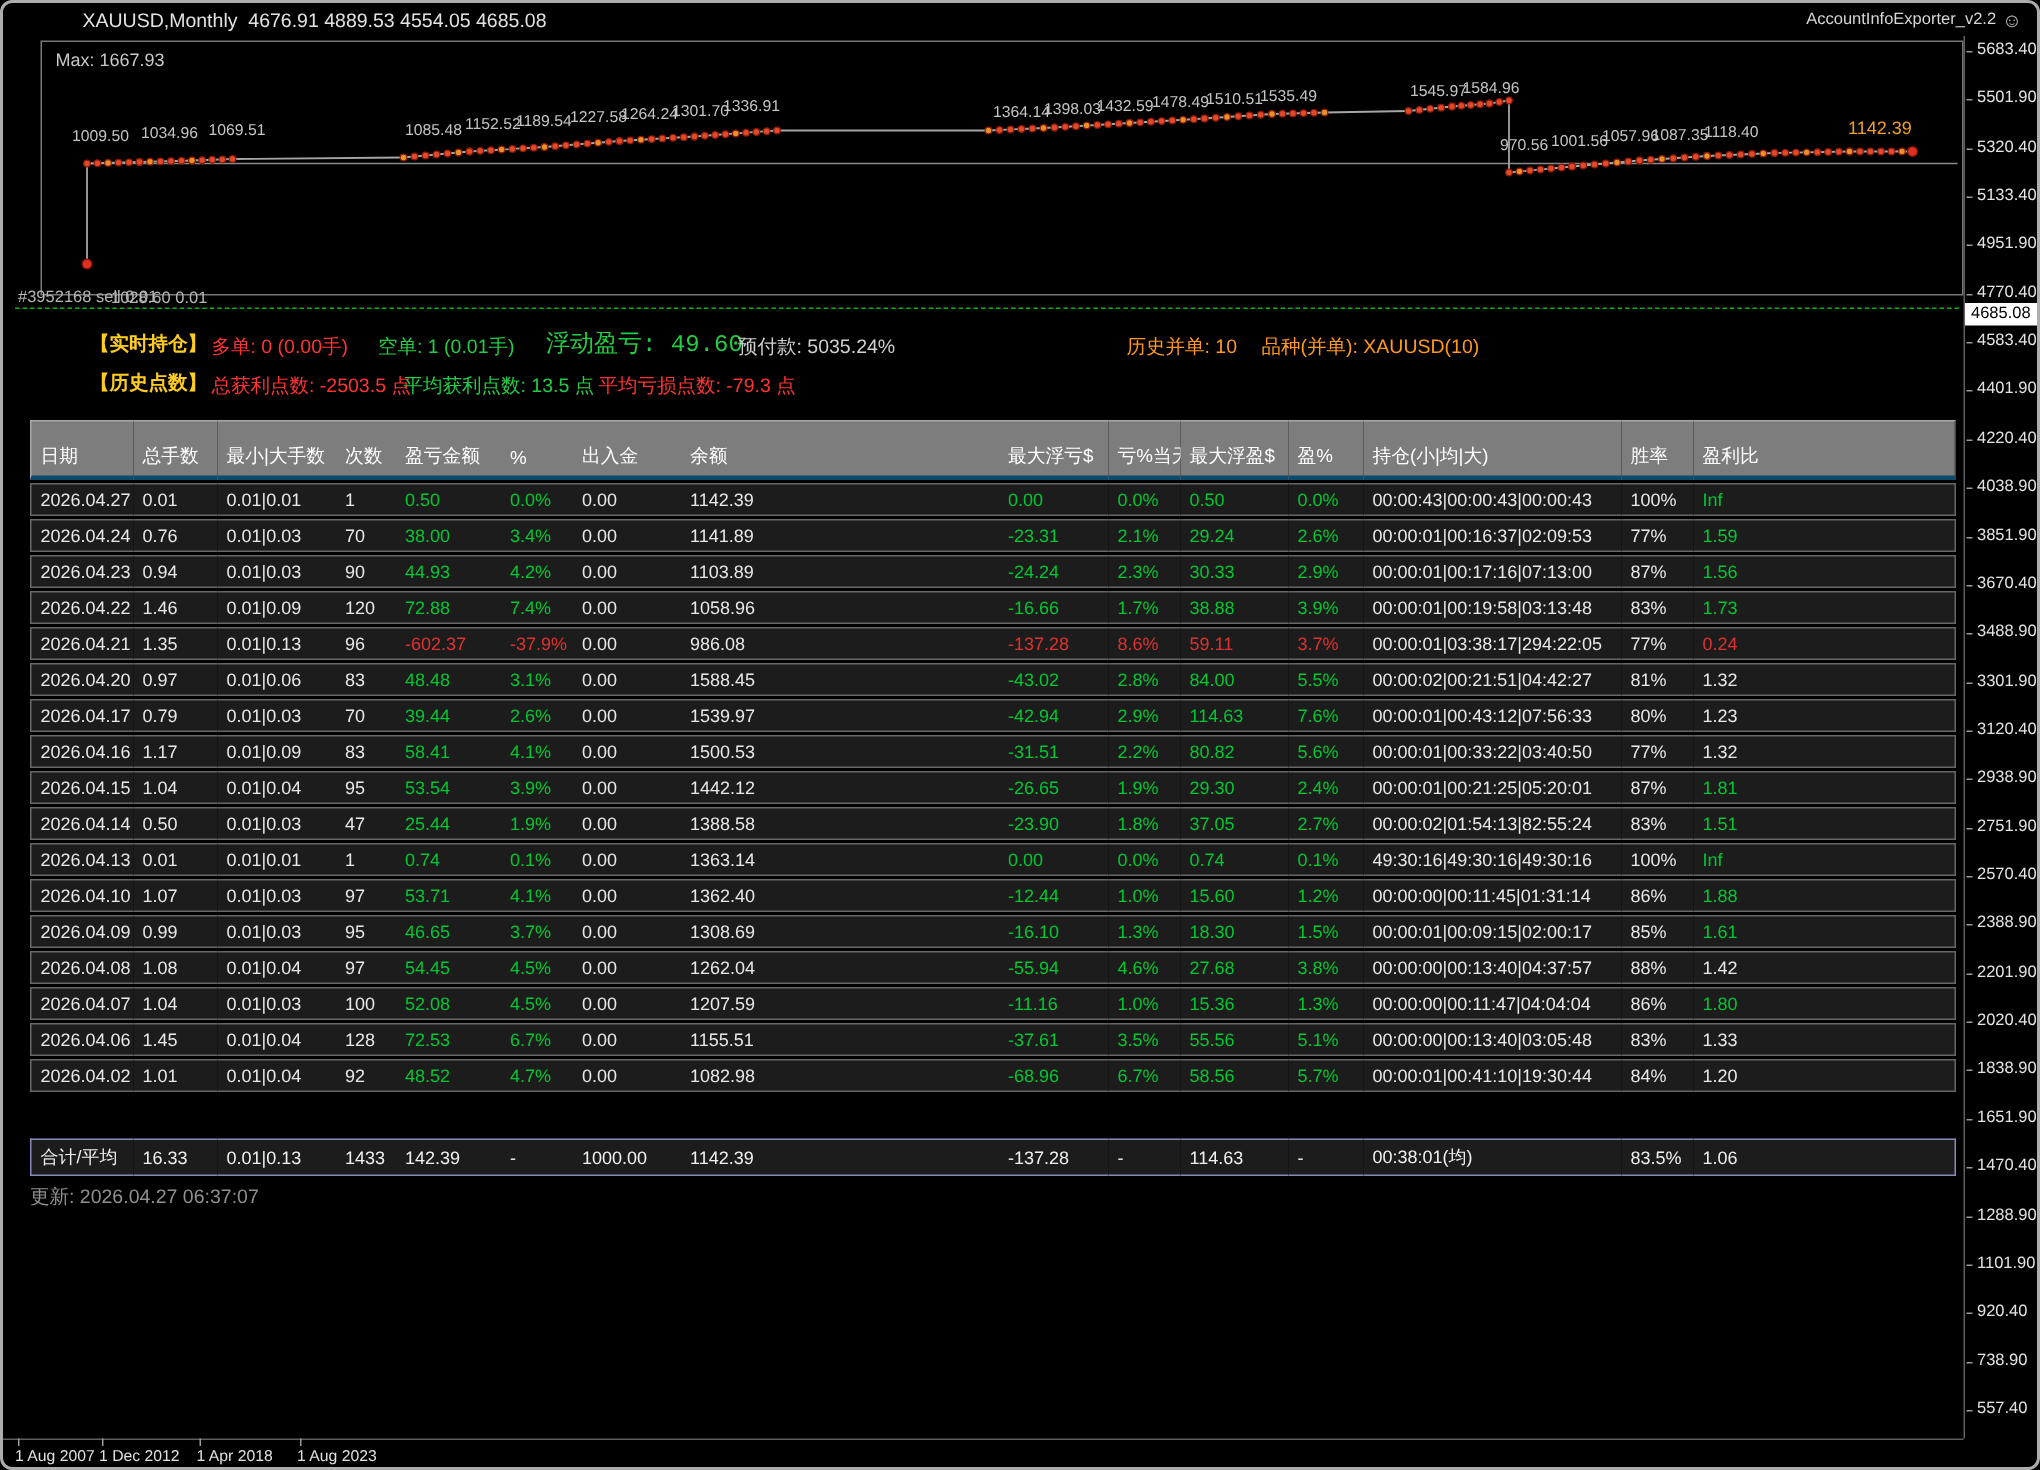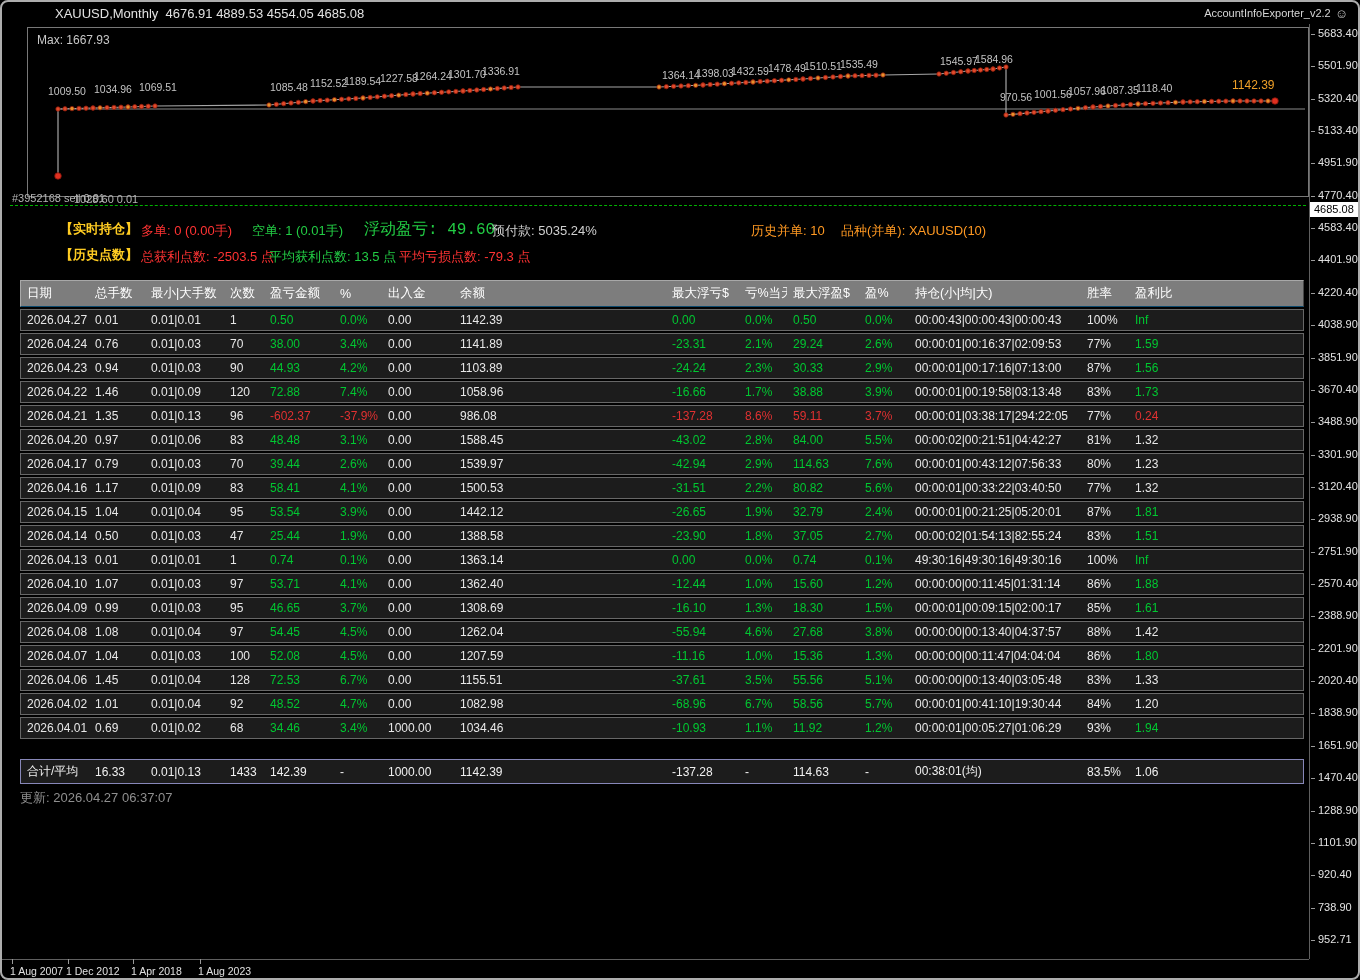--- a/index.html
+++ b/index.html
@@ -43,22 +43,22 @@
   .pbig{font-size:16px !important;top:-1px !important;}
   .p-t{left:26px;} .p-a{left:107px;} .p-b{left:218px;} .p-c{left:330px;font-family:Liberation Mono, monospace;} .p-d{left:458px;}
   .p-e{left:717px;} .p-f{left:807px;}
   .h-a{left:107px;} .h-b{left:235px;} .h-c{left:365px;}
   
   table.stats{position:absolute;left:18px;width:1284px;border-collapse:separate;
     border-spacing:0 2px;table-layout:fixed;font-size:12px;}
   .stats-main{top:276px;}
   .stats-total{top:755px;}
   table.stats th{background:#7d7d7d;color:#ffffff;font-weight:normal;text-align:left;
-    padding:4px 0 4px 6px;font-size:12.5px;white-space:nowrap;overflow:hidden;
-    border-top:1px solid #a8a8a8;border-bottom:1px solid #0c4a6e;}
+    padding:15px 0 4px 6px;font-size:12.5px;white-space:nowrap;overflow:hidden;
+    border-top:1px solid #a8a8a8;border-bottom:3px solid #0c4a6e;}
   table.stats th:first-child{border-left:1px solid #a8a8a8;}
   table.stats th:last-child{border-right:1px solid #474747;}
   table.stats td{background:#1c1c1c;padding:3px 0 3px 6px;white-space:nowrap;overflow:hidden;
     border-top:1px solid #676767;border-bottom:1px solid #676767;}
   table.stats td:first-child{border-left:1px solid #676767;}
   table.stats td:last-child{border-right:1px solid #676767;}
   .stats-total td{background:#2d2d5c;border-color:#8787b8 !important;}
   .cw{color:#e8e8e8;} .cg{color:#00c831;} .cr{color:#e03131;} .ct{color:#f0f0f0;}
   .update{position:absolute;left:18px;top:787px;color:#8f8f8f;font-size:13px;}
 </style>
@@ -297,21 +297,21 @@
       <div class="axlbl" style="top: 607.426px;">2388.90</div>
       <div class="axlbl" style="top: 639.783px;">2201.90</div>
       <div class="axlbl" style="top: 672.14px;">2020.40</div>
       <div class="axlbl" style="top: 704.497px;">1838.90</div>
       <div class="axlbl" style="top: 736.854px;">1651.90</div>
       <div class="axlbl" style="top: 769.211px;">1470.40</div>
       <div class="axlbl" style="top: 801.568px;">1288.90</div>
       <div class="axlbl" style="top: 833.925px;">1101.90</div>
       <div class="axlbl" style="top: 866.282px;">920.40</div>
       <div class="axlbl" style="top: 898.639px;">738.90</div>
-      <div class="axlbl" style="top: 930.996px;">952.71</div>
+      <div class="axlbl" style="top: 930.996px;">557.40</div>
     </div>
   <div class="curprice">4685.08</div>
   <div id="timeAxis">
       <div class="tlbl" style="left: 8px;">1 Aug 2007</div>
       <div class="tlbl" style="left: 64px;">1 Dec 2012</div>
       <div class="tlbl" style="left: 129px;">1 Apr 2018</div>
       <div class="tlbl" style="left: 196px;">1 Aug 2023</div>
     </div>
 
   <div class="prow r1">
@@ -508,21 +508,21 @@
           <td class="cw">2026.04.15</td>
           <td class="cw">1.04</td>
           <td class="cw">0.01|0.04</td>
           <td class="cw">95</td>
           <td class="cg">53.54</td>
           <td class="cg">3.9%</td>
           <td class="cw">0.00</td>
           <td class="cw">1442.12</td>
           <td class="cg">-26.65</td>
           <td class="cg">1.9%</td>
-          <td class="cg">32.79</td>
+          <td class="cg">29.30</td>
           <td class="cg">2.4%</td>
           <td class="cw">00:00:01|00:21:25|05:20:01</td>
           <td class="cw">87%</td>
           <td class="cg">1.81</td>
         </tr>
         <tr>
           <td class="cw">2026.04.14</td>
           <td class="cw">0.50</td>
           <td class="cw">0.01|0.03</td>
           <td class="cw">47</td>
@@ -649,37 +649,20 @@
           <td class="cg">4.7%</td>
           <td class="cw">0.00</td>
           <td class="cw">1082.98</td>
           <td class="cg">-68.96</td>
           <td class="cg">6.7%</td>
           <td class="cg">58.56</td>
           <td class="cg">5.7%</td>
           <td class="cw">00:00:01|00:41:10|19:30:44</td>
           <td class="cw">84%</td>
           <td class="cw">1.20</td>
-        </tr>
-        <tr>
-          <td class="cw">2026.04.01</td>
-          <td class="cw">0.69</td>
-          <td class="cw">0.01|0.02</td>
-          <td class="cw">68</td>
-          <td class="cg">34.46</td>
-          <td class="cg">3.4%</td>
-          <td class="cw">1000.00</td>
-          <td class="cw">1034.46</td>
-          <td class="cg">-10.93</td>
-          <td class="cg">1.1%</td>
-          <td class="cg">11.92</td>
-          <td class="cg">1.2%</td>
-          <td class="cw">00:00:01|00:05:27|01:06:29</td>
-          <td class="cw">93%</td>
-          <td class="cg">1.94</td>
         </tr>
       </tbody>
   </table>
 
   <table class="stats stats-total">
     <colgroup class="cols">
         <col style="width: 69px;">
         <col style="width: 56px;">
         <col style="width: 79px;">
         <col style="width: 40px;">

